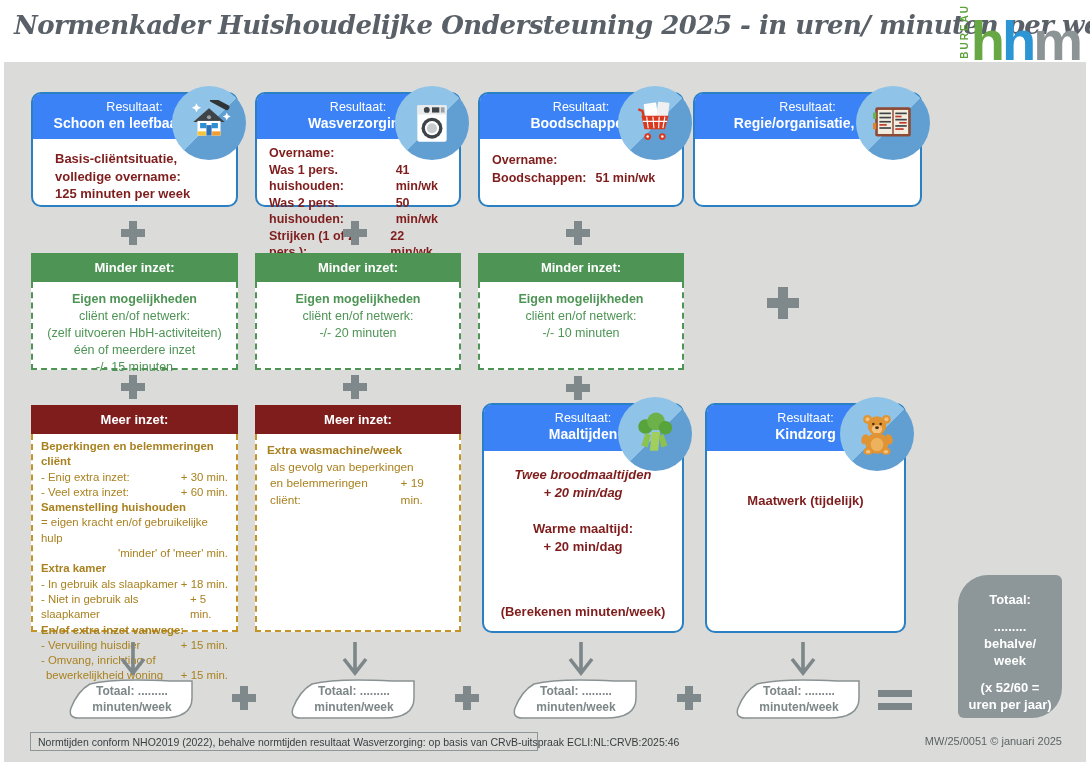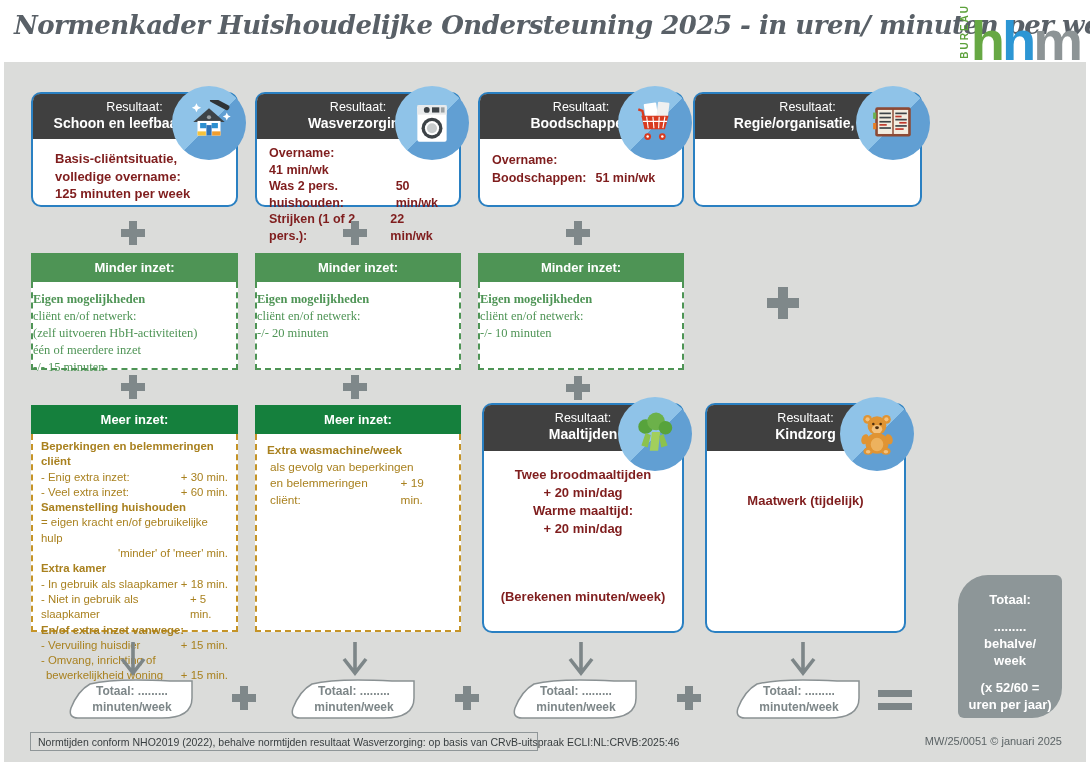--- a/index.html
+++ b/index.html
@@ -13,40 +13,40 @@
   .logo-bureau{writing-mode:vertical-rl;transform:rotate(180deg);font-size:10px;font-weight:bold;
     letter-spacing:2px;color:#5da13b;margin-right:1px;margin-bottom:5px;}
   .logo-hhm{font-size:56px;font-weight:bold;letter-spacing:-3px;line-height:46px;}
   .lh1{color:#67a844}.lh2{color:#2c96d4}.lm{color:#8d9496}
 
   
   #panel{position:absolute;left:4px;top:62px;width:1082px;height:700px;background:#dbdcda;}
 
   
   .bluecard{position:absolute;background:#fff;border:2px solid #2a80c2;border-radius:10px;box-sizing:border-box;}
-  .bluehead{background:#404040;color:#fff;text-align:center;border-radius:7px 7px 0 0;padding-top:5px;}
+  .bluehead{background:#3b82f6;color:#fff;text-align:center;border-radius:7px 7px 0 0;padding-top:5px;}
   .kicker{font-size:12.5px;line-height:16px;}
   .btitle{font-size:14px;font-weight:bold;line-height:17px;}
   .r1head{height:45px;box-sizing:border-box;}
   .r3head{height:46px;box-sizing:border-box;}
   .iconcircle{position:absolute;width:74px;height:74px;border-radius:50%;top:-8px;right:-10px;
     background:linear-gradient(135deg,#8fc3e8 52%,#619fd3 52%);display:flex;align-items:center;justify-content:center;}
   .bbody{color:#7f1d1d;font-weight:700;}
   .lvrow{display:flex;justify-content:space-between;}
 
   
   .gcard{position:absolute;box-sizing:border-box;}
   .ghead{height:29px;background:#4e9455;color:#fff;font-weight:bold;font-size:13px;text-align:center;line-height:29px;}
   .gbody{position:absolute;top:29px;left:0;right:0;bottom:0;background:#fff;border:2px dashed #4e9455;border-top:none;
-    color:#4e9455;text-align:left;font-size:12.5px;line-height:17px;padding-top:9px;box-sizing:border-box;font-family:Liberation Serif, serif;}
+    color:#4e9455;text-align:center;font-size:12.5px;line-height:17px;padding-top:9px;box-sizing:border-box;}
   .gb1{font-weight:bold;}
 
   
   .ocard{position:absolute;box-sizing:border-box;}
-  .ohead{height:29px;background:#15803d;color:#fff;font-weight:bold;font-size:13px;text-align:center;line-height:29px;}
+  .ohead{height:29px;background:#7f1d1d;color:#fff;font-weight:bold;font-size:13px;text-align:center;line-height:29px;}
   .obody{position:absolute;top:29px;left:0;right:0;bottom:0;background:#fff;border:2px dashed #c59427;border-top:none;
     color:#a9811f;font-size:11.4px;line-height:15.3px;padding:5px 8px;box-sizing:border-box;text-align:left;}
   .g-head{font-weight:bold;}
   .g-row{display:flex;justify-content:space-between;}
   .g-rightline{text-align:right;}
   .indent{padding-left:5px;}
 
   
   .plus{position:absolute;width:24px;height:24px;}
   .plus::before{content:"";position:absolute;left:0;top:8px;width:24px;height:8px;background:#7f888a;}
@@ -118,20 +118,21 @@
   </div>
 
   <div class="bluecard" style="left:255px;top:92px;width:206px;height:115px;">
     <div class="bluehead r1head">
       <div class="kicker">Resultaat:</div>
       <div class="btitle">Wasverzorging</div>
     </div>
     <div class="bbody" style="padding:6px 12px 0 12px;font-size:12.5px;line-height:16.5px;">
       <div>Overname:</div>
       <div class="lvrow">
+          <span>Was 1 pers. huishouden:</span>
           <span>41 min/wk</span>
         </div>
       <div class="lvrow">
           <span>Was 2 pers. huishouden:</span>
           <span>50 min/wk</span>
         </div>
       <div class="lvrow">
           <span>Strijken (1 of 2 pers.):</span>
           <span>22 min/wk</span>
         </div>
@@ -293,30 +294,30 @@
         </div>
     </div>
   </div>
 
   <div class="bluecard" style="left:482px;top:403px;width:202px;height:230px;">
     <div class="bluehead r3head">
       <div class="kicker">Resultaat:</div>
       <div class="btitle">Maaltijden</div>
     </div>
     <div class="bbody" style="padding-top:15px;font-size:13px;line-height:18px;text-align:center;">
-      <div style="margin-bottom:0;">
+      <div style="margin-bottom:18px;font-style:italic;">
         <div>Twee broodmaaltijden</div>
         <div>+ 20 min/dag</div>
       </div>
       <div>
         <div>Warme maaltijd:</div>
         <div>+ 20 min/dag</div>
       </div>
     </div>
-    <div class="bbody" style="position:absolute;left:0;bottom:27px;width:100%;text-align:center;font-size:13px;">(Berekenen minuten/week)</div>
+    <div class="bbody" style="position:absolute;left:0;bottom:12px;width:100%;text-align:center;font-size:13px;">(Berekenen minuten/week)</div>
     <div class="iconcircle">
       <svg width="46" height="46" viewBox="0 0 44 44">
         <circle cx="13" cy="15" r="7" fill="#57a33c"></circle>
         <circle cx="23" cy="10" r="8.5" fill="#6cb14a"></circle>
         <circle cx="32" cy="16" r="6.5" fill="#57a33c"></circle>
         <polygon points="19,20 17,38 25,38 27,20" fill="#a2cf5c"></polygon>
         <polygon points="13,21 9,33 15,35 18,23" fill="#8cc24e"></polygon>
         <polygon points="30,22 34,33 28,35 26,24" fill="#8cc24e"></polygon>
       </svg>
     </div>

